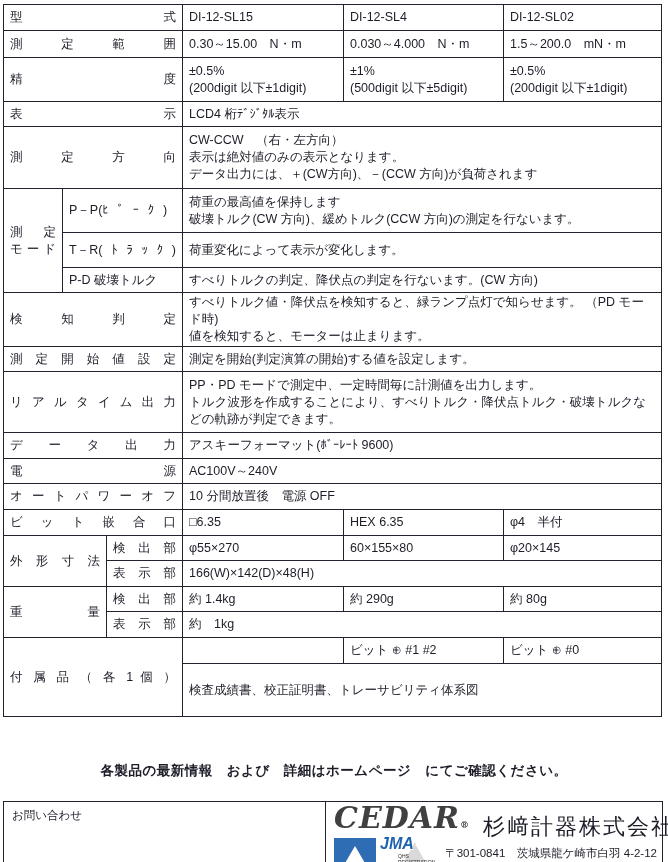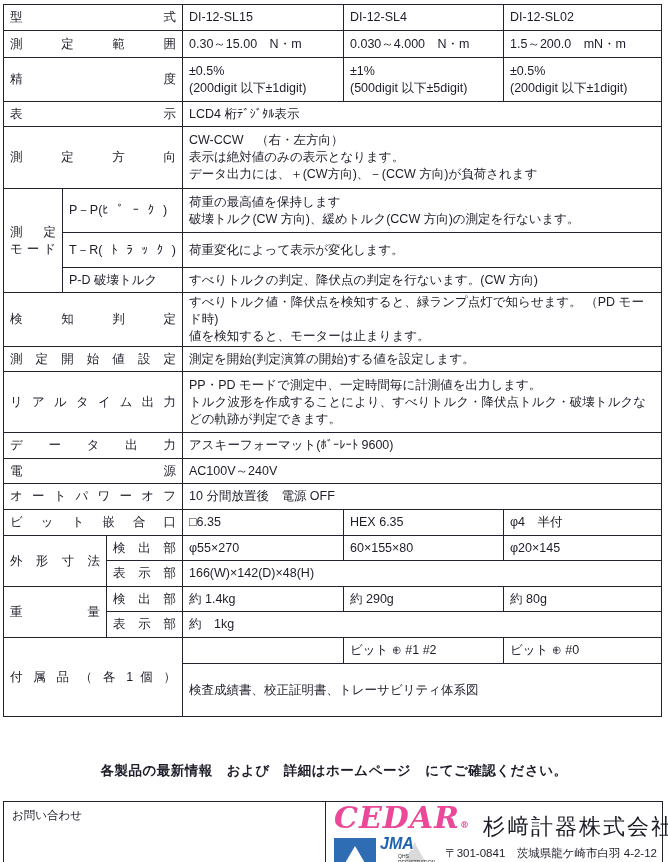--- a/index.html
+++ b/index.html
@@ -51,21 +51,21 @@
   }
   .contact-right { flex:1; position:relative; }
   .brand-row {
     position:absolute; top:1px; left:8px; right:4px;
     display:flex; align-items:flex-end;
   }
   .cedar {
     font-family:"DejaVu Serif", serif;
     font-style:italic; font-weight:bold;
     font-size:30px; line-height:30px;
-    color:#ec4899; letter-spacing:1px;
+    color:#404040; letter-spacing:1px;
     white-space:nowrap;
   }
   .cedar .rmark { font-size:9px; font-style:normal; vertical-align:baseline; letter-spacing:0; }
   .company {
     margin-left:14px;
     font-size:22px; line-height:26px; letter-spacing:2px;
     color:#1d1d29; white-space:nowrap;
   }
   .info-row { position:absolute; top:31px; left:8px; right:5px; display:flex; }
   .logos { display:flex; align-items:flex-start; gap:4px; }

